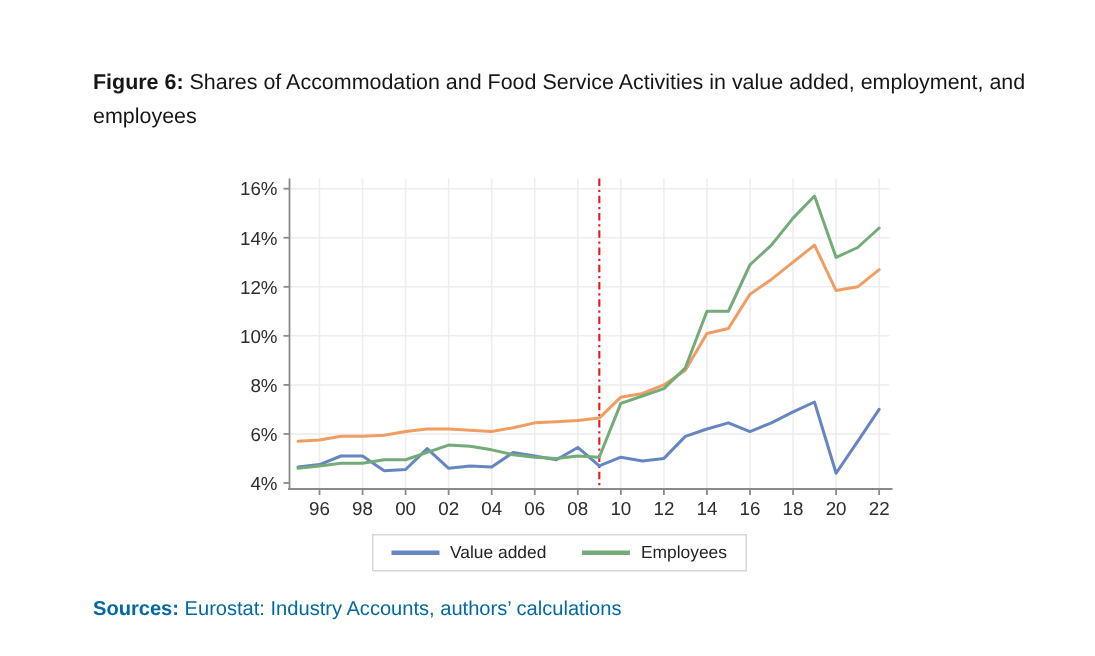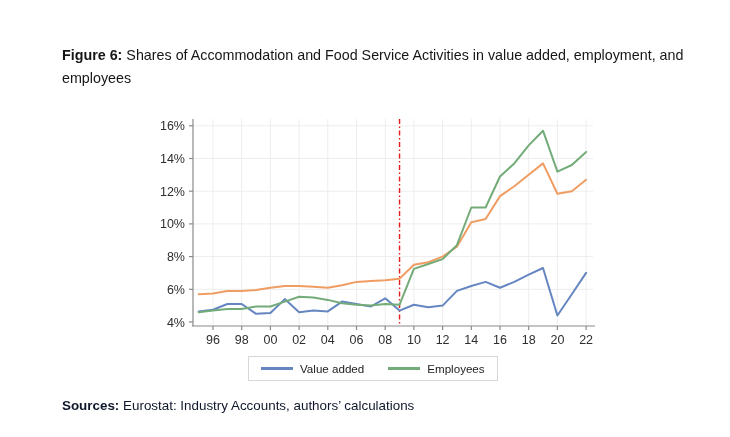--- a/index.html
+++ b/index.html
@@ -25,21 +25,21 @@
     position:absolute;left:248px;top:356px;
     display:flex;align-items:center;gap:24px;
     border:1px solid #d7d7d7;background:#ffffff;
     padding:4px 12px;height:15px;
   }
   .legend-item{display:flex;align-items:center;gap:7px;}
   .legend-swatch{width:32px;height:2.4px;display:inline-block;}
   .legend-label{font-size:11.6px;color:#222;white-space:nowrap;}
   .sources{
     position:absolute;left:62px;top:398px;width:620px;
-    font-size:13.4px;color:#0f172a;margin:0;
+    font-size:13.4px;color:#0369a1;margin:0;
   }
   .sources .b{font-weight:bold;}
 </style>
 </head>
 <body>
 
 <div class="page">
 
   <p class="caption"><span class="b">Figure 6:</span>
     <span>Shares of Accommodation and Food Service Activities in value added, employment, and</span><br>

